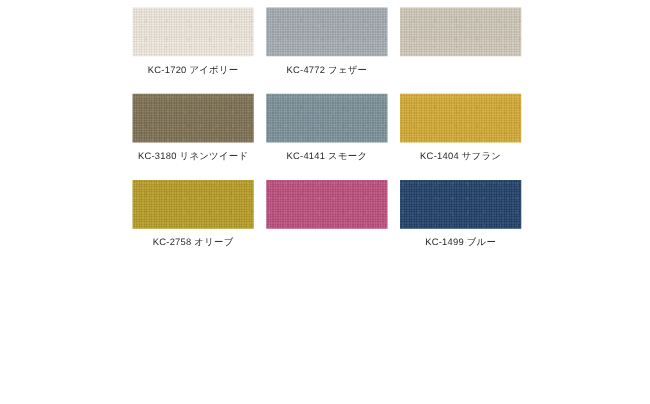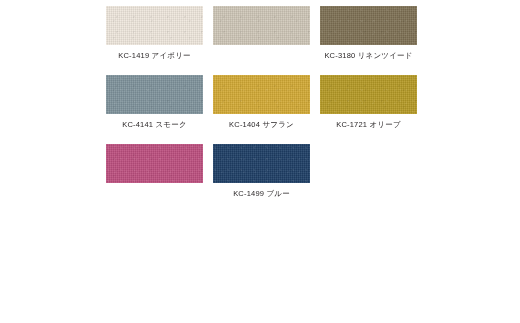--- a/index.html
+++ b/index.html
@@ -91,40 +91,44 @@
     white-space: nowrap;
   }
 </style>
 </head>
 <body>
 
 <div id="swatch-board" style="background-color: rgb(255, 255, 255);">
   <div class="swatch-grid">
       <div class="swatch-cell">
         <div class="swatch-chip" style="background-color: rgb(239, 231, 221);"></div>
-        <div class="swatch-label">KC-1419 アイボリー</div>
+        <div class="swatch-label">KC-1720 アイボリー</div>
+      </div>
+      <div class="swatch-cell">
+        <div class="swatch-chip" style="background-color: rgb(166, 174, 180);"></div>
+        <div class="swatch-label">KC-4772 フェザー</div>
       </div>
       <div class="swatch-cell">
         <div class="swatch-chip" style="background-color: rgb(207, 199, 184);"></div>
       </div>
       <div class="swatch-cell">
         <div class="swatch-chip" style="background-color: rgb(126, 113, 84);"></div>
         <div class="swatch-label">KC-3180 リネンツイード</div>
       </div>
       <div class="swatch-cell">
         <div class="swatch-chip" style="background-color: rgb(127, 147, 156);"></div>
         <div class="swatch-label">KC-4141 スモーク</div>
       </div>
       <div class="swatch-cell">
         <div class="swatch-chip" style="background-color: rgb(211, 170, 53);"></div>
         <div class="swatch-label">KC-1404 サフラン</div>
       </div>
       <div class="swatch-cell">
         <div class="swatch-chip" style="background-color: rgb(181, 154, 37);"></div>
-        <div class="swatch-label">KC-1721 オリーブ</div>
+        <div class="swatch-label">KC-2758 オリーブ</div>
       </div>
       <div class="swatch-cell">
         <div class="swatch-chip" style="background-color: rgb(189, 79, 127);"></div>
       </div>
       <div class="swatch-cell">
         <div class="swatch-chip" style="background-color: rgb(30, 63, 102);"></div>
         <div class="swatch-label">KC-1499 ブルー</div>
       </div>
     </div>
 </div>

